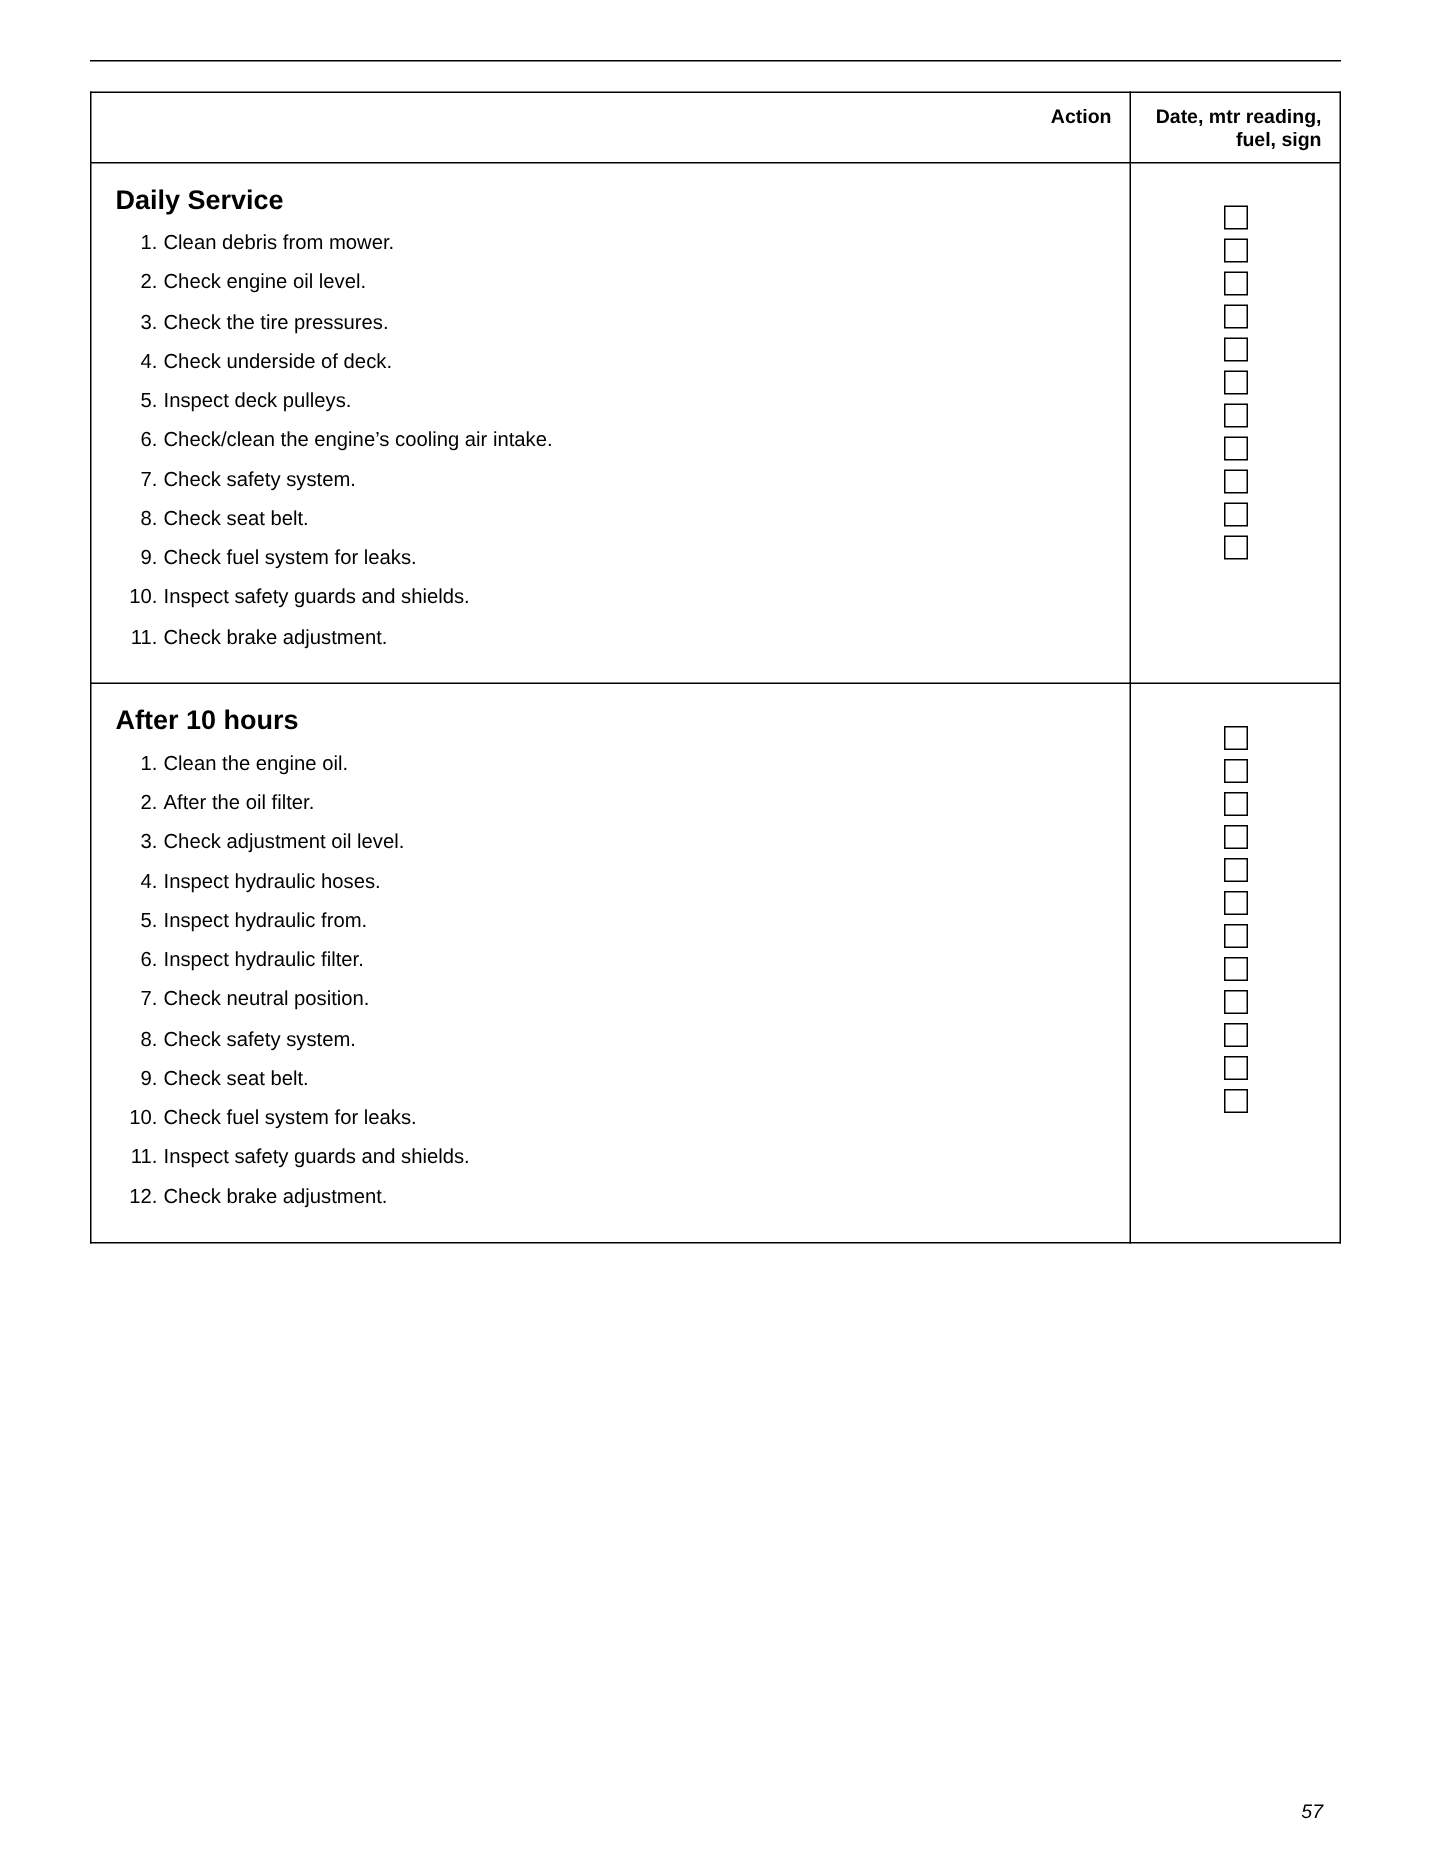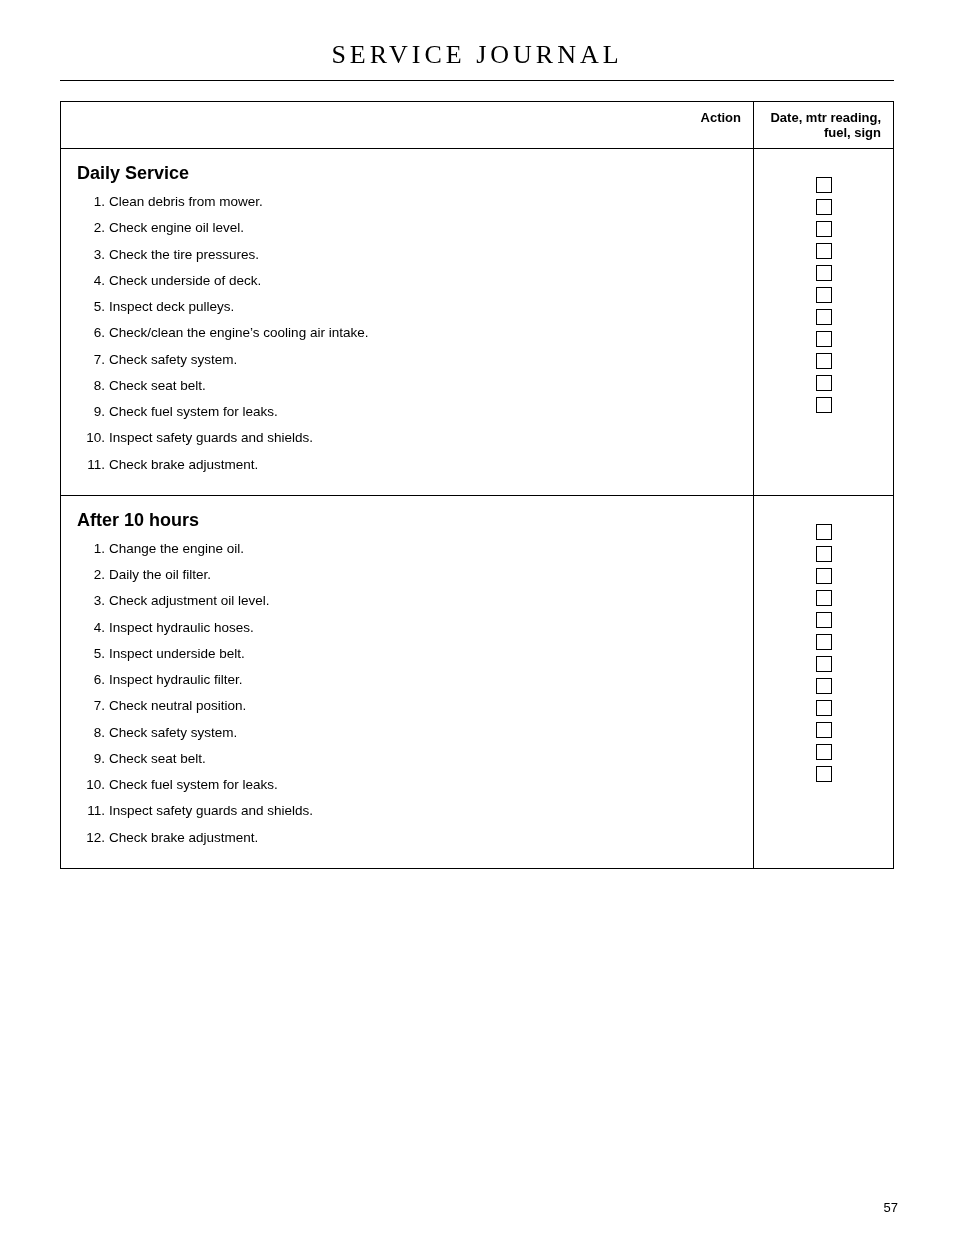--- a/index.html
+++ b/index.html
@@ -111,29 +111,29 @@
       height: 16px;
       border: 1.5px solid #000;
       background: #fff;
       flex-shrink: 0;
       display: inline-block;
     }
 
     .page-number {
       position: absolute;
       bottom: 20px;
-      right: 56px;
+      right: 72px;
       font-size: 13px;
+      font-style: italic;
     }
   </style>
 </head>
 <body>
 
 <div class="page-wrapper">
-  <h1 class="page-title">SERVICE JOURNAL</h1>
   <hr class="title-divider">
 
   <table class="main-table">
     <thead>
       <tr>
         <th>Action</th>
         <th class="date-header">
           <span>Date, mtr reading,</span><br>
           <span>fuel, sign</span>
         </th>
@@ -205,37 +205,37 @@
               <span class="checkbox-item"></span>
             </div>
           </td>
         </tr>
         <tr>
           <td>
             <div class="section-title">After 10 hours</div>
             <ul class="action-list">
               <li>
                 <span class="num">1.</span>
-                <span>Change the engine oil.</span>
+                <span>Clean the engine oil.</span>
               </li>
               <li>
                 <span class="num">2.</span>
-                <span>Daily the oil filter.</span>
+                <span>After the oil filter.</span>
               </li>
               <li>
                 <span class="num">3.</span>
                 <span>Check adjustment oil level.</span>
               </li>
               <li>
                 <span class="num">4.</span>
                 <span>Inspect hydraulic hoses.</span>
               </li>
               <li>
                 <span class="num">5.</span>
-                <span>Inspect underside belt.</span>
+                <span>Inspect hydraulic from.</span>
               </li>
               <li>
                 <span class="num">6.</span>
                 <span>Inspect hydraulic filter.</span>
               </li>
               <li>
                 <span class="num">7.</span>
                 <span>Check neutral position.</span>
               </li>
               <li>

